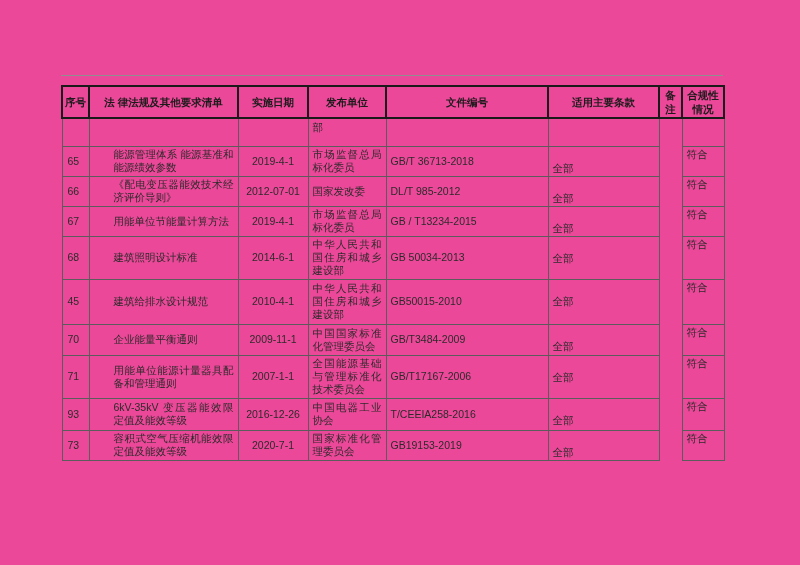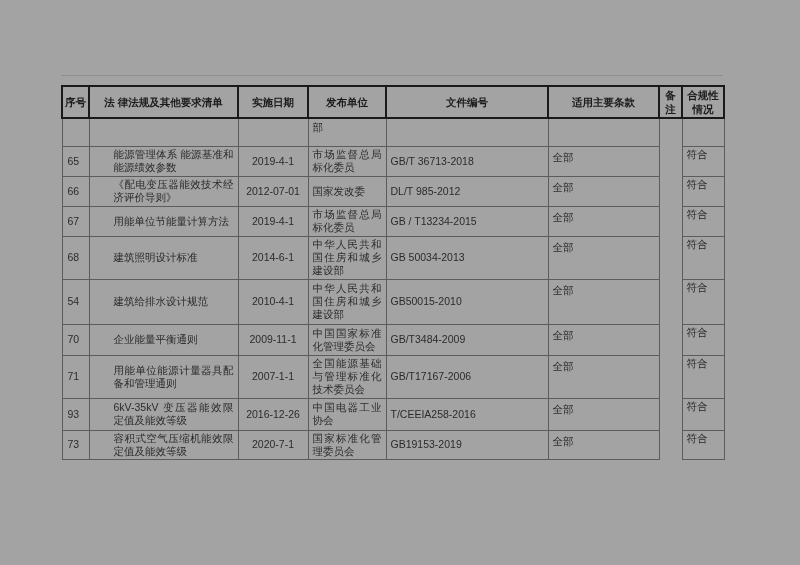--- a/index.html
+++ b/index.html
@@ -1,21 +1,21 @@
 <!DOCTYPE html>
 <html><head>
 <meta charset="utf-8">
 <style>
   html,body{margin:0;padding:0;}
   body{
     width:800px;height:565px;background:#ffffff;
     font-family:"Liberation Sans","DejaVu Sans",sans-serif;
     color:#222;
   }
-  .page{position:relative;width:800px;height:565px;background:#a3a3a3;overflow:hidden;}
+  .page{position:relative;width:800px;height:565px;background:#ec4899;overflow:hidden;}
   .top-rule{position:absolute;left:61px;top:75px;width:662px;height:1px;background:#8f8f8f;}
   table.reg{
     position:absolute;left:61px;top:85px;width:662px;
     border-collapse:collapse;table-layout:fixed;
   }
   th{
     border:2px solid #1a1a1a;
     font-size:10.5px;font-weight:bold;color:#1b1b1b;
     text-align:center;vertical-align:middle;
     padding:0 1px;height:30px;line-height:14px;
@@ -25,21 +25,21 @@
     border:1px solid #5c5c5c;
     font-size:10.5px;line-height:13px;color:#2b2b2b;
     padding:1px 4px;vertical-align:middle;
     word-break:break-all;overflow:hidden;
   }
   td.c-no{padding-left:5px;margin-top:48px;}
   td.c-name{text-align:justify;text-align-last:left;padding-left:24px;}
   td.c-date{text-align:center;}
   td.c-unit{text-align:justify;text-align-last:left;}
   td.c-doc{white-space:nowrap;}
-  td.c-clause{vertical-align:top;padding-top:4px;}
+  td.c-clause{vertical-align:top;padding-top:15px;}
   td.c-remark{border-top:none;border-bottom:none;}
   td.c-remark-last{border-top:none;}
   td.c-comp{vertical-align:top;}
   td.v-top{vertical-align:top;padding-top:2px;}
 </style>
 </head>
 <body>
 
 <div class="page">
   <div class="top-rule"></div>
@@ -116,21 +116,21 @@
       <td class="c-name">建筑照明设计标准</td>
       <td class="c-date">2014-6-1</td>
       <td class="c-unit">中华人民共和国住房和城乡建设部</td>
       <td class="c-doc">GB 50034-2013</td>
       <td class="c-clause">全部</td>
       <td class="c-remark"></td>
       <td class="c-comp">符合</td>
     </tr>
 
     <tr style="height:45px">
-      <td class="c-no">54</td>
+      <td class="c-no">45</td>
       <td class="c-name">建筑给排水设计规范</td>
       <td class="c-date">2010-4-1</td>
       <td class="c-unit">中华人民共和国住房和城乡建设部</td>
       <td class="c-doc">GB50015-2010</td>
       <td class="c-clause">全部</td>
       <td class="c-remark"></td>
       <td class="c-comp">符合</td>
     </tr>
 
     <tr style="height:31px">

